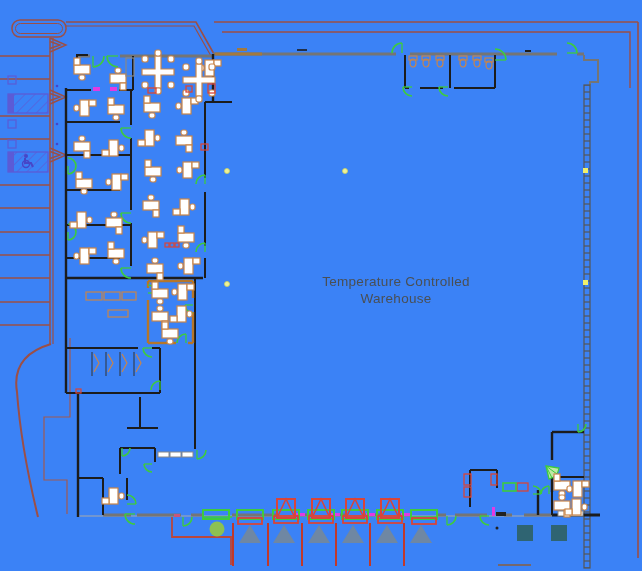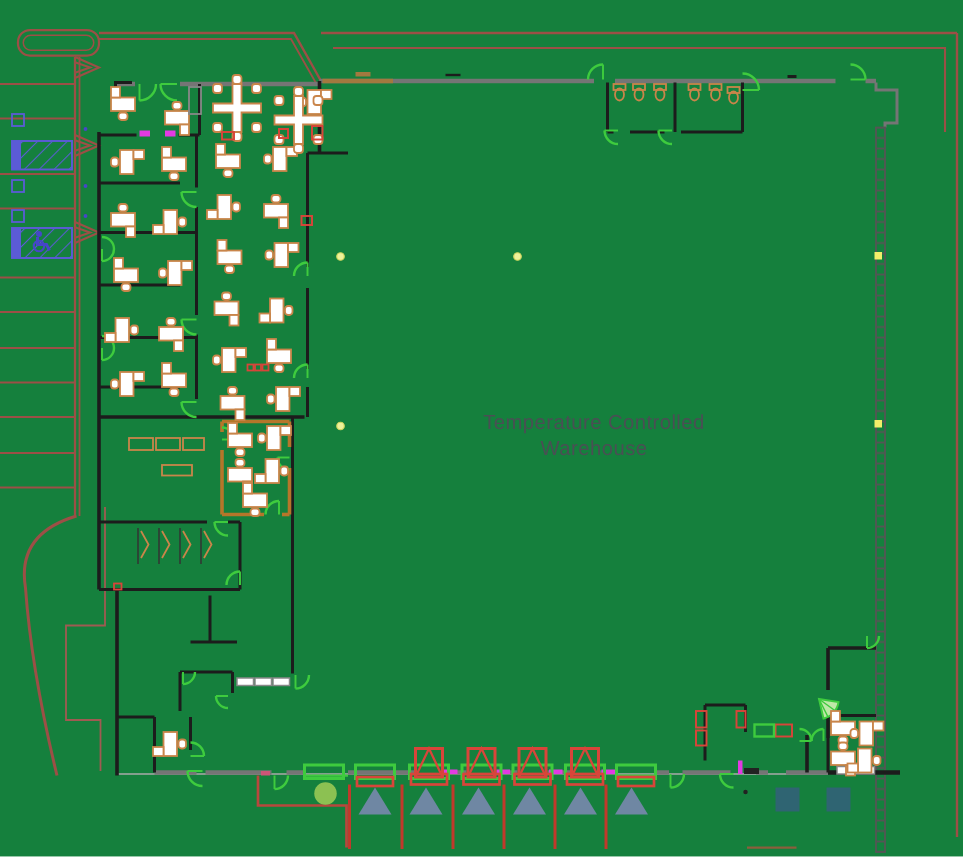--- a/index.html
+++ b/index.html
@@ -1,16 +1,16 @@
 <!DOCTYPE html>
 <html><head>
 <meta charset="utf-8">
 <style>
   html,body{margin:0;padding:0;background:#ffffff;width:642px;height:571px;overflow:hidden;}
-  #stage{position:relative;width:642px;height:571px;background:#15803d;font-family:"Liberation Sans",sans-serif;}
+  #stage{position:relative;width:642px;height:571px;background:#3b82f6;font-family:"Liberation Sans",sans-serif;}
   svg{position:absolute;left:0;top:0;}
   text.plan-label{font-family:"Liberation Sans",sans-serif;font-size:13.5px;fill:#4a4f54;letter-spacing:.3px;}
 </style>
 </head>
 <body>
 
 <div id="stage">
   <svg id="plan" width="642" height="571" viewBox="0 0 642 571" xmlns="http://www.w3.org/2000/svg">
     <defs>
       <pattern id="bhatch" width="7" height="7" patternTransform="rotate(45)" patternUnits="userSpaceOnUse">

